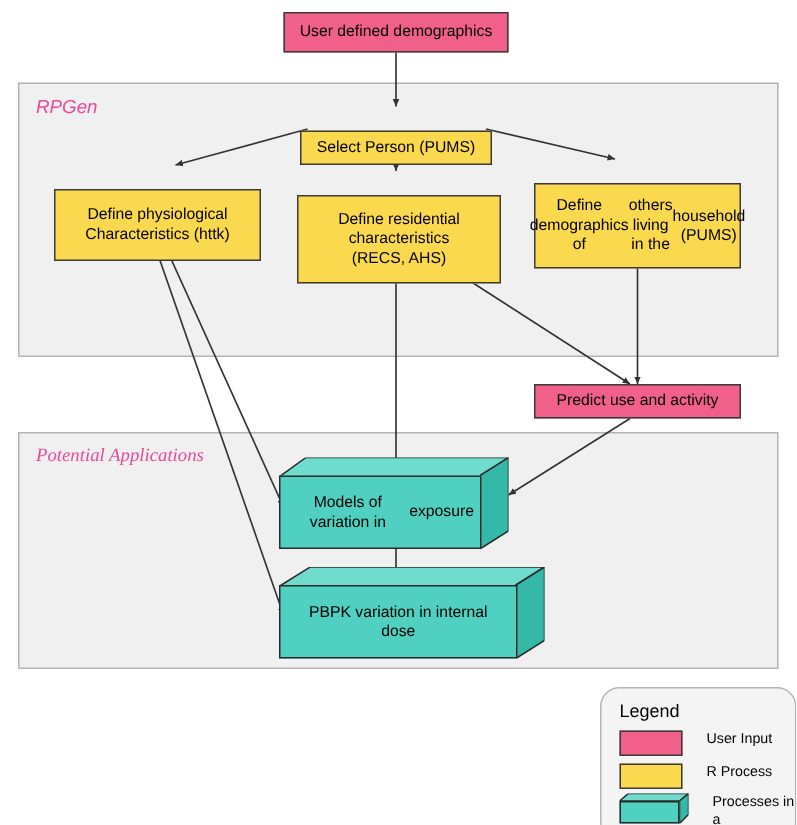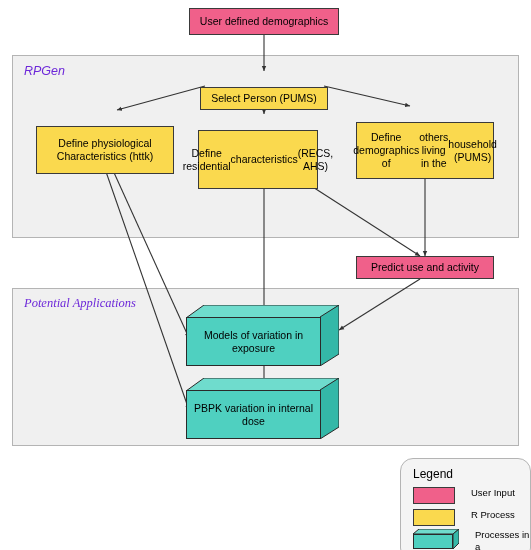--- a/index.html
+++ b/index.html
@@ -20,21 +20,21 @@
   .group-box {
     position: absolute;
     background: #f0f0f0;
     border: 1px solid #b4b4b4;
     box-sizing: border-box;
   }
   .group-label {
     position: absolute;
     font-style: italic;
     font-size: 12.5px;
-    color: #6d28d9;
+    color: #ec4899;
     white-space: nowrap;
   }
   .node {
     position: absolute;
     box-sizing: border-box;
     border: 1px solid #3a3a3a;
     display: flex;
     align-items: center;
     justify-content: center;
     text-align: center;
@@ -191,21 +191,21 @@
 
   <div class="node yellow" style="left:200px; top:71px; width:128px; height:23px;">
     <span>Select Person (PUMS)</span>
   </div>
 
   <div class="node yellow" style="left:36px; top:110px; width:138px; height:48px; flex-direction:column;">
     <span>Define physiological</span>
     <span>Characteristics (httk)</span>
   </div>
 
-  <div class="node yellow" style="left:198px; top:114px; width:120px; height:59px; ">
+  <div class="node yellow" style="left:198px; top:114px; width:136px; height:59px; flex-direction:column;">
     <span>Define residential</span>
     <span>characteristics</span>
     <span>(RECS, AHS)</span>
   </div>
 
   <div class="node yellow" style="left:356px; top:106px; width:138px; height:57px; flex-direction:row;">
     <span>Define demographics of</span>
     <span>others living in the</span>
     <span>household (PUMS)</span>
   </div>
@@ -214,27 +214,27 @@
     <span>Predict use and activity</span>
   </div>
 
   <div class="cube" style="left:186px; top:305px; width:153px; height:61px;">
     <svg class="top" viewBox="0 0 153 13" preserveAspectRatio="none">
       <polygon points="0,13 18,0 153,0 135,13" fill="#6fdccd" stroke="#2a2a2a" stroke-width="1"></polygon>
     </svg>
     <svg class="side" viewBox="0 0 19 61" preserveAspectRatio="none">
       <polygon points="0,12 19,0 19,49 0,61" fill="#34b8a8" stroke="#2a2a2a" stroke-width="1"></polygon>
     </svg>
-    <div class="face" style="flex-direction:column;">
+    <div class="face" style="flex-direction:row;">
       <span>Models of variation in</span>
       <span>exposure</span>
     </div>
   </div>
 
-  <div class="cube" style="left:186px; top:378px; width:153px; height:61px;text-decoration:underline;">
+  <div class="cube" style="left:186px; top:378px; width:177px; height:61px;text-decoration:underline;">
     <svg class="top" viewBox="0 0 153 13" preserveAspectRatio="none">
       <polygon points="0,13 18,0 153,0 135,13" fill="#6fdccd" stroke="#2a2a2a" stroke-width="1"></polygon>
     </svg>
     <svg class="side" viewBox="0 0 19 61" preserveAspectRatio="none">
       <polygon points="0,12 19,0 19,49 0,61" fill="#34b8a8" stroke="#2a2a2a" stroke-width="1"></polygon>
     </svg>
     <div class="face" style="flex-direction:column;">
       <span>PBPK variation in internal</span>
       <span>dose</span>
     </div>

